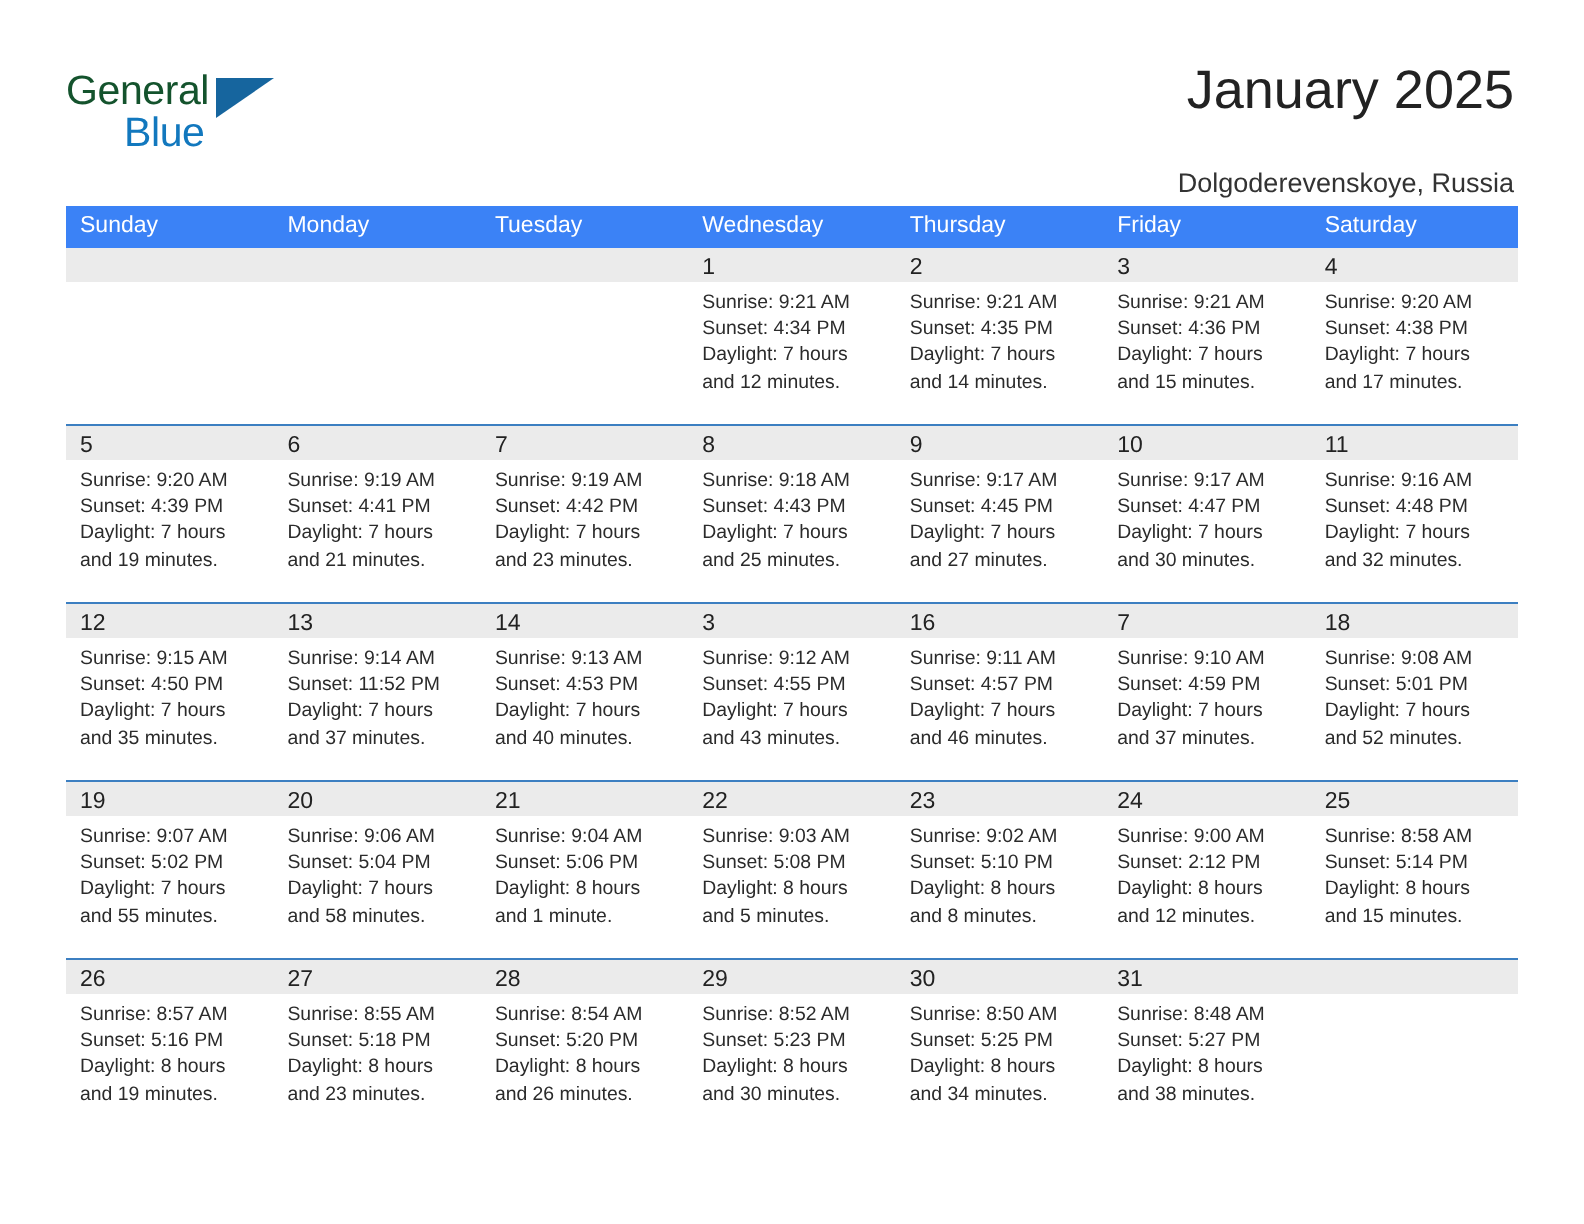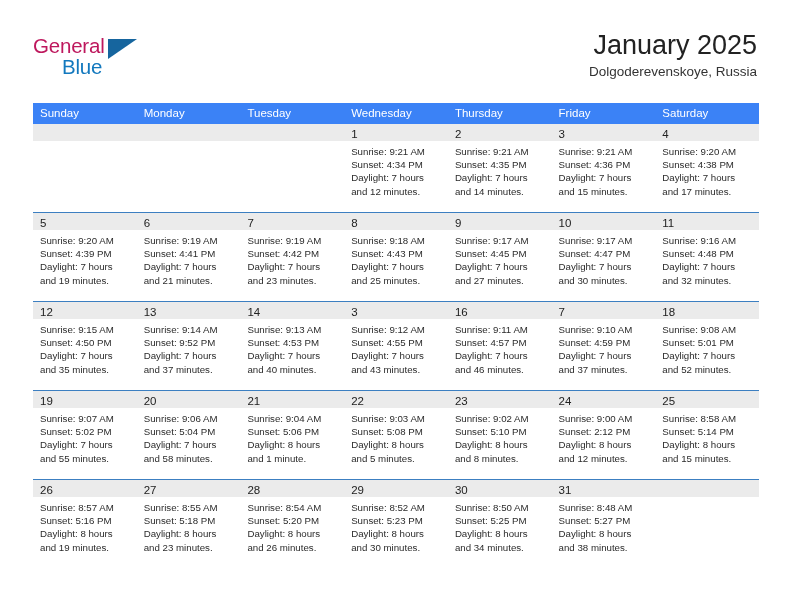--- a/index.html
+++ b/index.html
@@ -35,21 +35,21 @@
     top: 34px;
     width: 130px;
     height: 48px;
   }
   .logo-general {
     position: absolute;
     left: 0;
     top: 0;
     font-size: 20.5px;
     letter-spacing: -0.2px;
-    color: #be185d;
+    color: #14532d;
     font-family: "Liberation Sans", sans-serif;
   }
   .logo-blue {
     position: absolute;
     left: 29px;
     top: 21px;
     font-size: 20.5px;
     letter-spacing: -0.2px;
     color: #1278be;
     font-family: "Liberation Sans", sans-serif;
@@ -74,21 +74,21 @@
     font-size: 27px;
     font-weight: normal;
     color: #222222;
     line-height: 34px;
     white-space: nowrap;
   }
   .location {
     font-size: 13.5px;
     color: #333333;
     line-height: 20px;
-    margin-top: 0;
+    margin-top: 20px;
     white-space: nowrap;
   }
 
   
   .calendar {
     position: absolute;
     left: 33px;
     top: 103px;
     width: 726px;
   }
@@ -300,21 +300,21 @@
               <div class="day-line">Sunrise: 9:15 AM</div>
               <div class="day-line">Sunset: 4:50 PM</div>
               <div class="day-line">Daylight: 7 hours</div>
               <div class="day-line">and 35 minutes.</div>
             </div>
           </div>
           <div class="day-cell">
             <div class="daynum-strip"><span class="daynum">13</span></div>
             <div class="day-body">
               <div class="day-line">Sunrise: 9:14 AM</div>
-              <div class="day-line">Sunset: 9:52 PM</div>
+              <div class="day-line">Sunset: 11:52 PM</div>
               <div class="day-line">Daylight: 7 hours</div>
               <div class="day-line">and 37 minutes.</div>
             </div>
           </div>
           <div class="day-cell">
             <div class="daynum-strip"><span class="daynum">14</span></div>
             <div class="day-body">
               <div class="day-line">Sunrise: 9:13 AM</div>
               <div class="day-line">Sunset: 4:53 PM</div>
               <div class="day-line">Daylight: 7 hours</div>

